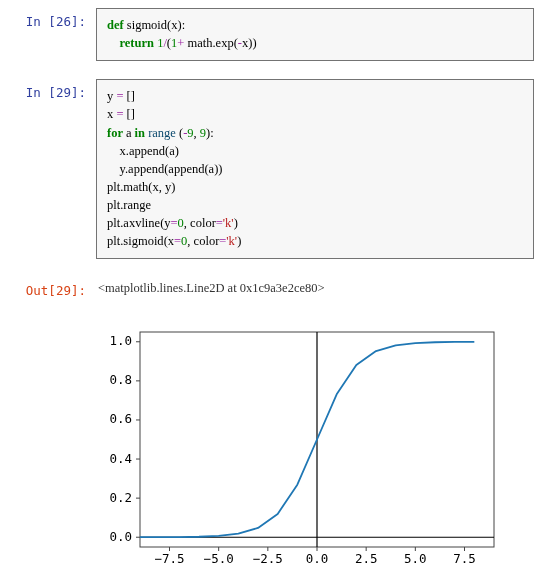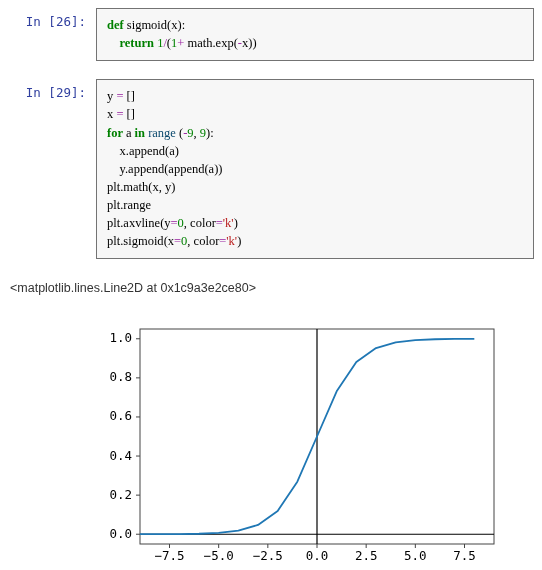--- a/index.html
+++ b/index.html
@@ -29,21 +29,21 @@
     border: 1px solid #737373;
     padding: 7px 10px 8px 10px;
     font-family: Liberation Serif, serif;
     line-height: 1.45;
     white-space: pre;
   }
   .out-area {
     flex: 1;
     background: #fff;
     padding: 4px 10px 6px 2px;
-    font-family: Liberation Sans, sans-serif;
+    font-family: Liberation Serif, serif;
     white-space: pre;
     color: #333;
   }
   .kw  { color: #008000; font-weight: bold; }
   .op  { color: #9820a0; }
   .num { color: #008000; }
   .nm  { color: #000; }
   .str { color: #BA2121; }
   .bi  { color: #0c4a6e; text-align: right; }
 
@@ -73,20 +73,21 @@
 <span class="kw">for </span><span class="nm">a </span><span class="kw">in </span><span class="bi">range </span><span class="nm">(</span><span class="op">-</span><span class="num">9</span><span class="nm">, </span><span class="num">9</span><span class="nm">):</span>
 <span class="nm">    x</span><span class="nm">.</span><span class="nm">append</span><span class="nm">(a)</span>
 <span class="nm">    y</span><span class="nm">.</span><span class="nm">append</span><span class="nm">(append(a))</span>
 <span class="nm">plt</span><span class="nm">.</span><span class="nm">math</span><span class="nm">(x, y)</span>
 <span class="nm">plt</span><span class="nm">.</span><span class="nm">range</span>
 <span class="nm">plt</span><span class="nm">.</span><span class="nm">axvline</span><span class="nm">(y</span><span class="op">=</span><span class="num">0</span><span class="nm">, color</span><span class="op">=</span><span class="str">'k'</span><span class="nm">)</span>
 <span class="nm">plt</span><span class="nm">.</span><span class="nm">sigmoid</span><span class="nm">(x</span><span class="op">=</span><span class="num">0</span><span class="nm">, color</span><span class="op">=</span><span class="str">'k'</span><span class="nm">)</span></div>
 </div>
 
 <div class="cell">
+  <div class="prompt out">Out[29]:</div>
   <div class="out-area">&lt;matplotlib.lines.Line2D at 0x1c9a3e2ce80&gt;</div>
 </div>
 
 <div class="chart-shell">
   <svg id="chart" width="408" height="255">
       <rect x="42" y="10" width="354" height="215" class="frame"></rect>
       <line x1="42" x2="38" y1="215.22727272727272" y2="215.22727272727272" stroke="#444"></line>
       <text x="34" y="218.72727272727272" text-anchor="end" class="tick">0.0</text>
       <line x1="42" x2="38" y1="176.13636363636363" y2="176.13636363636363" stroke="#444"></line>
       <text x="34" y="179.63636363636363" text-anchor="end" class="tick">0.2</text>

